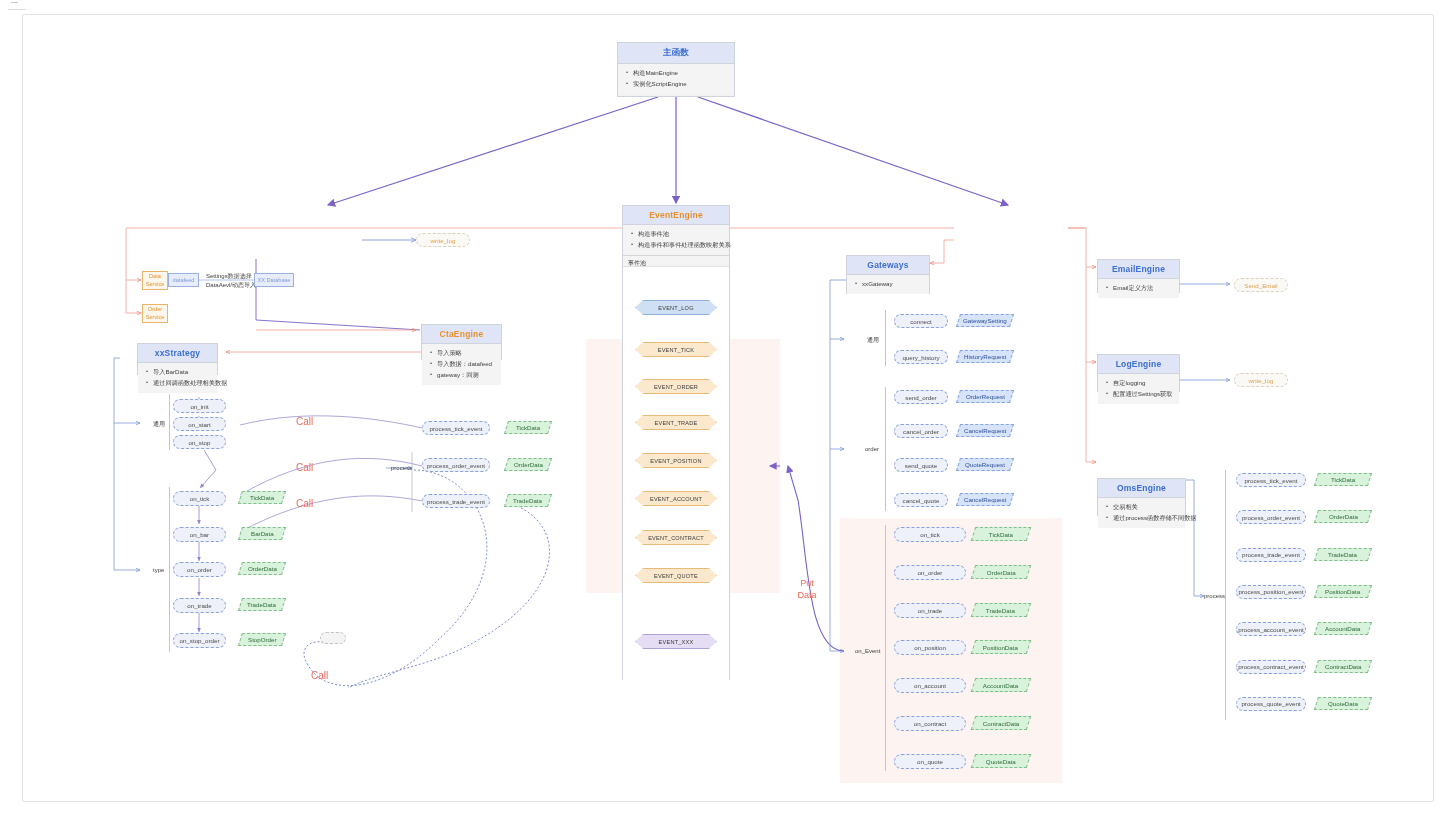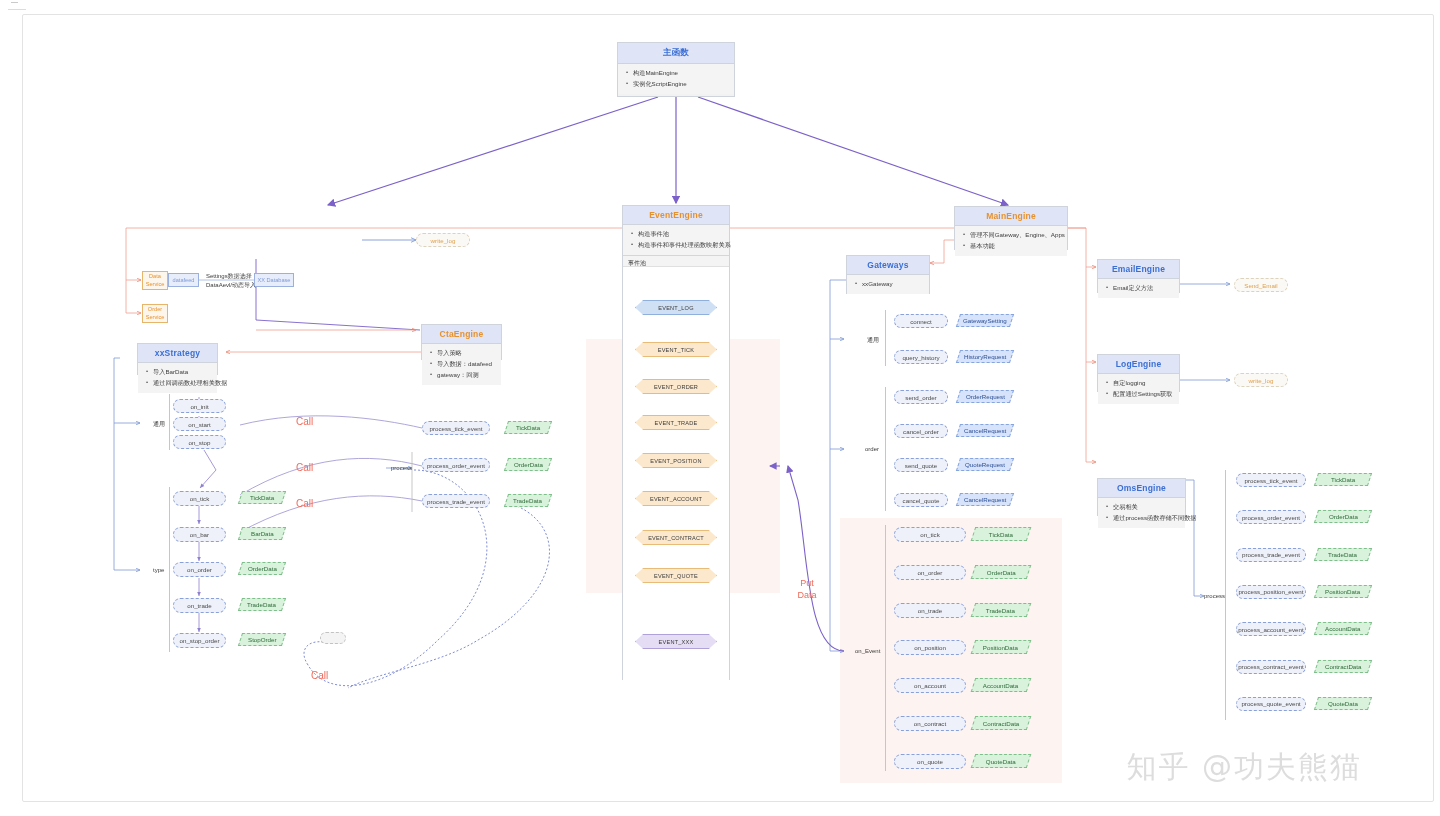--- a/index.html
+++ b/index.html
@@ -351,29 +351,20 @@
       <div class="evt xxx" style="left: 627px; top: 634px;">
         <span>EVENT_XXX</span>
       </div>
     </div>
 
   <div class="putevent" style="left:782px;top:577px;width:34px;">
     <div>Put</div>
     <div>Data</div>
   </div>
 
-  <div class="cbox" style="left:946px;top:206px;width:114px;height:44px;">
-    <div class="hdr">MainEngine</div>
-    <div class="body">
-      <ul>
-        <li>管理不同Gateway、Engine、Apps</li>
-        <li>基本功能</li>
-      </ul>
-    </div>
-  </div>
 
   <div class="cbox" style="left:838px;top:255px;width:84px;height:39px;">
     <div class="hdr blue">Gateways</div>
     <div class="body">
       <ul>
         <li>xxGateway</li>
       </ul>
     </div>
   </div>
   <div class="groupbar" style="left:877px;top:310px;height:56px;"></div>
@@ -543,14 +534,13 @@
         <span>ContractData</span>
       </div>
       <div class="pill " style="left: 1228px; top: 696.8px; width: 70px; height: 14px;">
         <span>process_quote_event</span>
       </div>
       <div class="para " style="left: 1308px; top: 696.8px; width: 54px; height: 13px;">
         <span>QuoteData</span>
       </div>
     </div>
 
-  <div class="watermark">知乎 @功夫熊猫</div>
 </div>
 
 </body></html>

